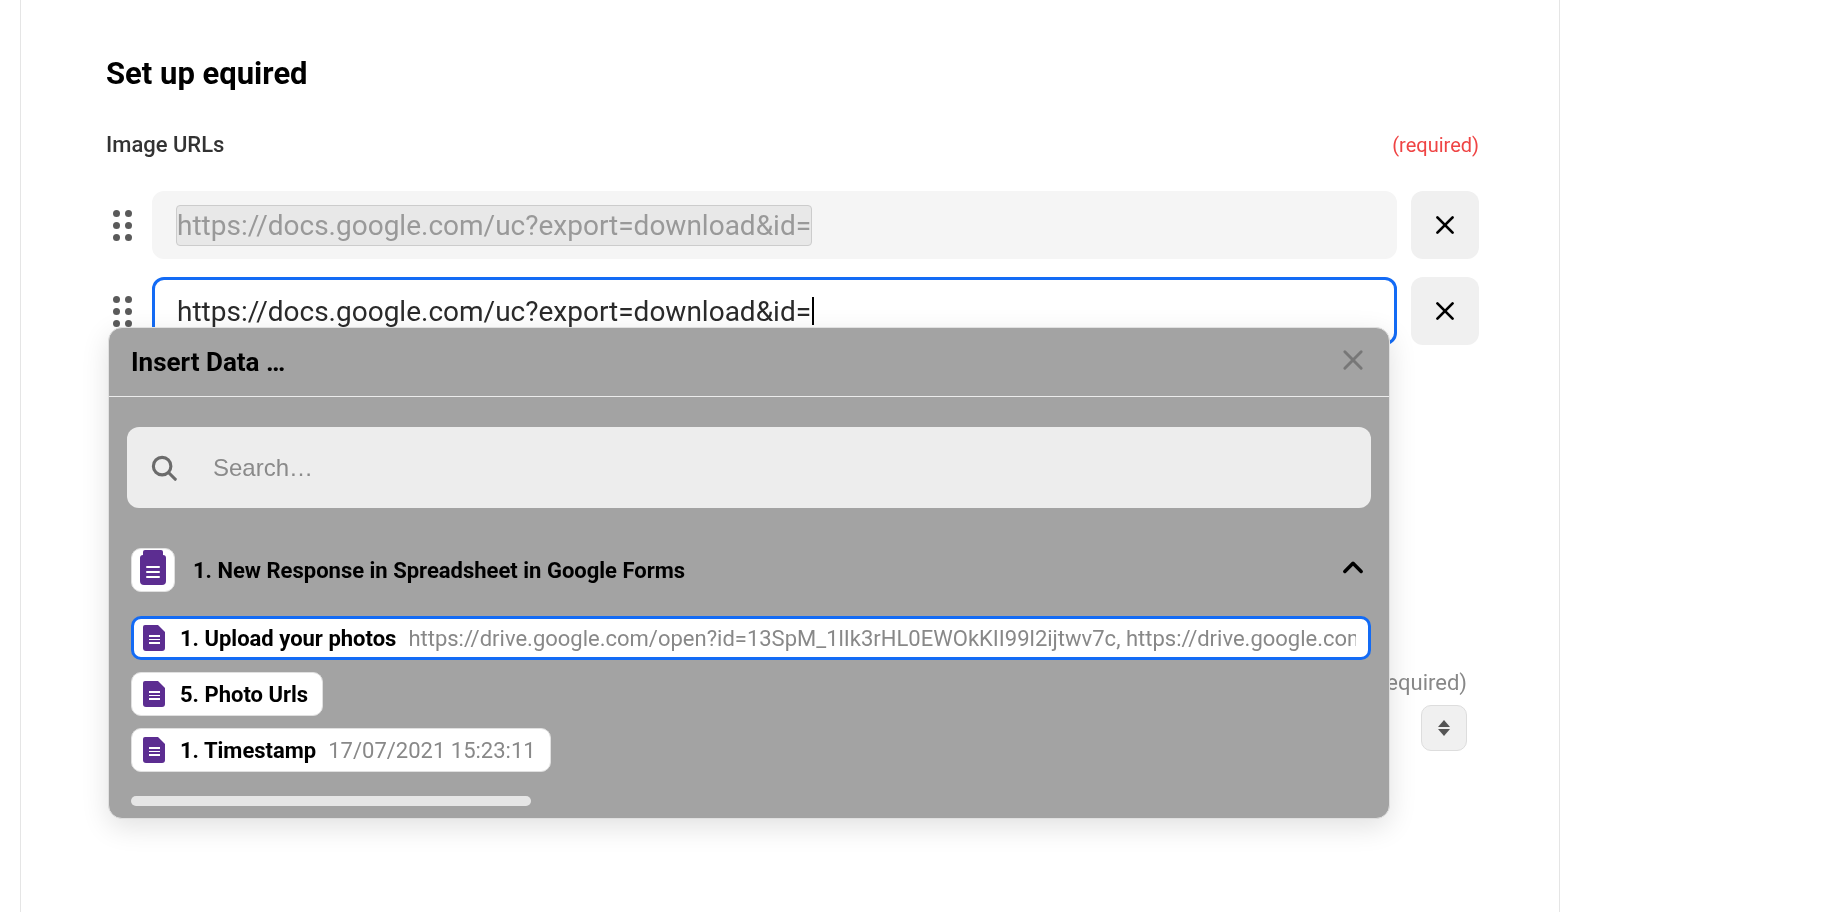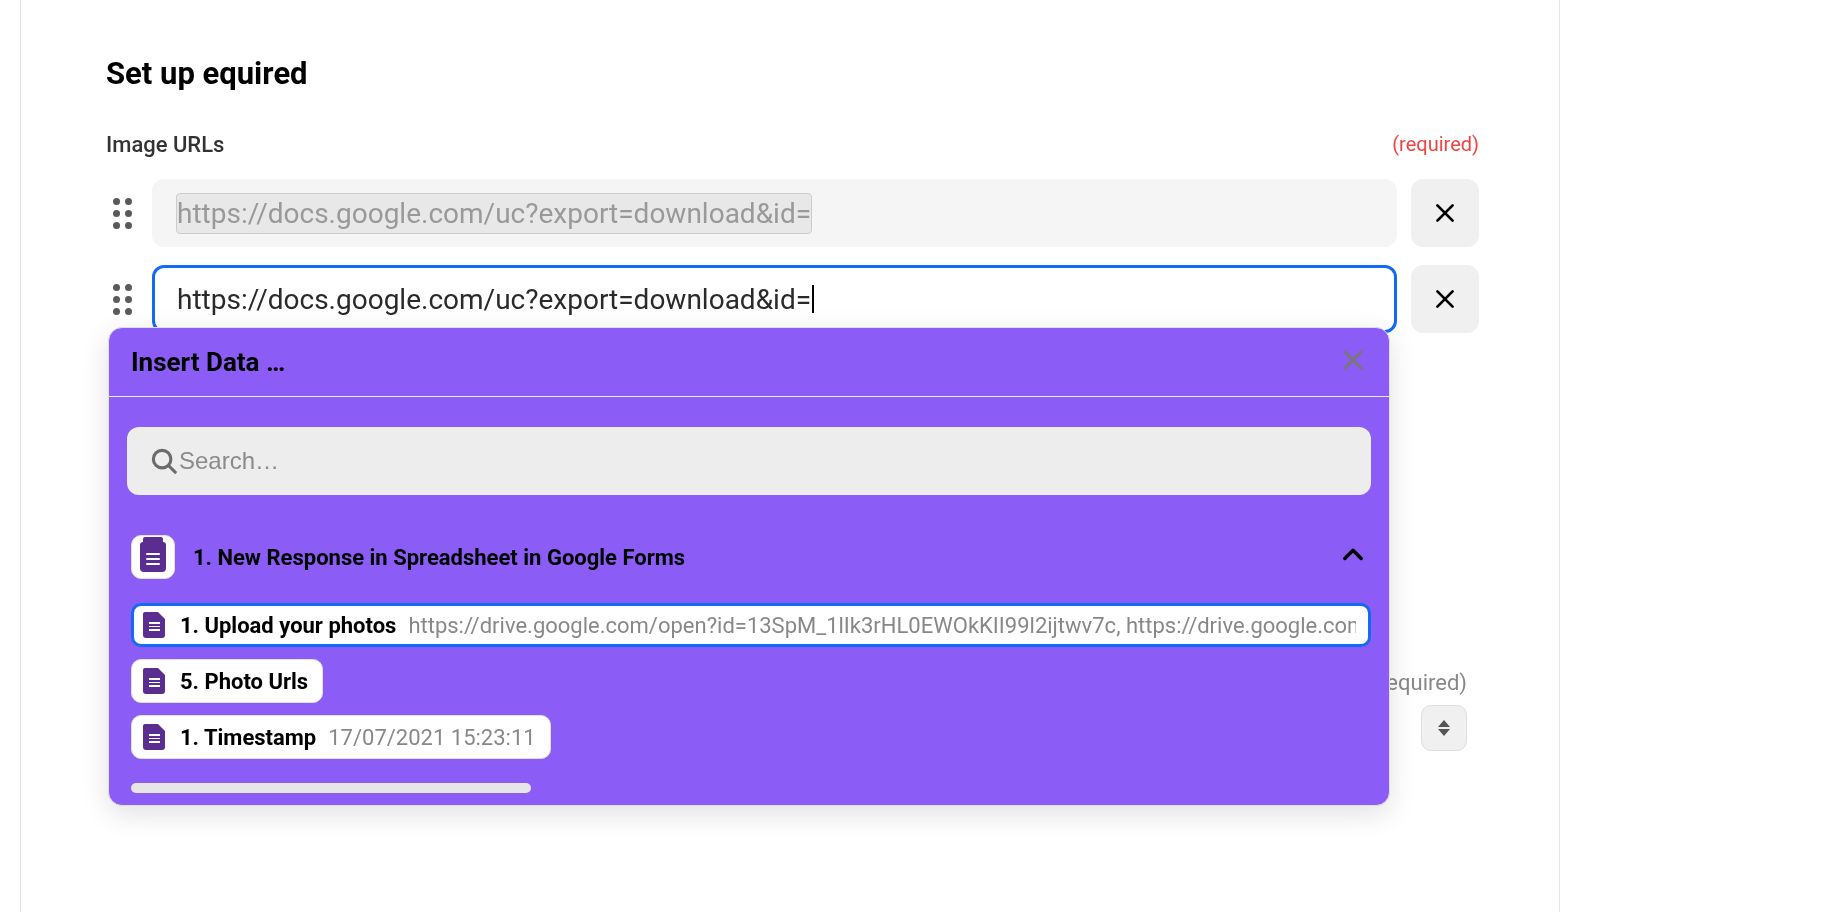--- a/index.html
+++ b/index.html
@@ -23,22 +23,22 @@
     }
     .section-title {
       font-size: 31px;
       font-weight: 700;
       color: #000;
       margin-bottom: 40px;
     }
     .field-header {
       display: flex;
       justify-content: space-between;
-      align-items: flex-start;
-      margin-bottom: 22px;
+      align-items: flex-end;
+      margin-bottom: 34px;
     }
     .field-label {
       font-size: 22px;
       font-weight: 500;
       color: #333;
     }
     .required {
       font-size: 20px;
       color: #ef4444;
     }
@@ -110,21 +110,21 @@
       justify-content: center;
       cursor: pointer;
       flex-shrink: 0;
     }
     .remove-btn svg { width: 26px; height: 26px; }
     .dropdown-panel {
       position: absolute;
       left: 108px;
       top: 327px;
       width: 1282px;
-      background: #8b5cf6;
+      background: #a3a3a3;
       border: 1px solid #e0e0e0;
       border-radius: 14px;
       box-shadow: 0 8px 28px rgba(0,0,0,0.12);
       z-index: 10;
       overflow: hidden;
     }
     .dropdown-header {
       display: flex;
       justify-content: space-between;
       align-items: center;
@@ -139,25 +139,25 @@
     .close-dropdown {
       cursor: pointer;
     }
     .close-dropdown svg { width: 28px; height: 28px; }
     .dropdown-body {
       padding: 30px 18px 8px 18px;
     }
     .search-box {
       background: #ededed;
       border-radius: 12px;
-      height: 68px;
+      height: 81px;
       display: flex;
       align-items: center;
       padding: 0 22px;
-      gap: 0;
+      gap: 34px;
       margin-bottom: 32px;
     }
     .search-box svg { width: 30px; height: 30px; flex-shrink:0;}
     .search-box input {
       border: none;
       background: transparent;
       outline: none;
       font-size: 24px;
       color: #333;
       flex: 1;

